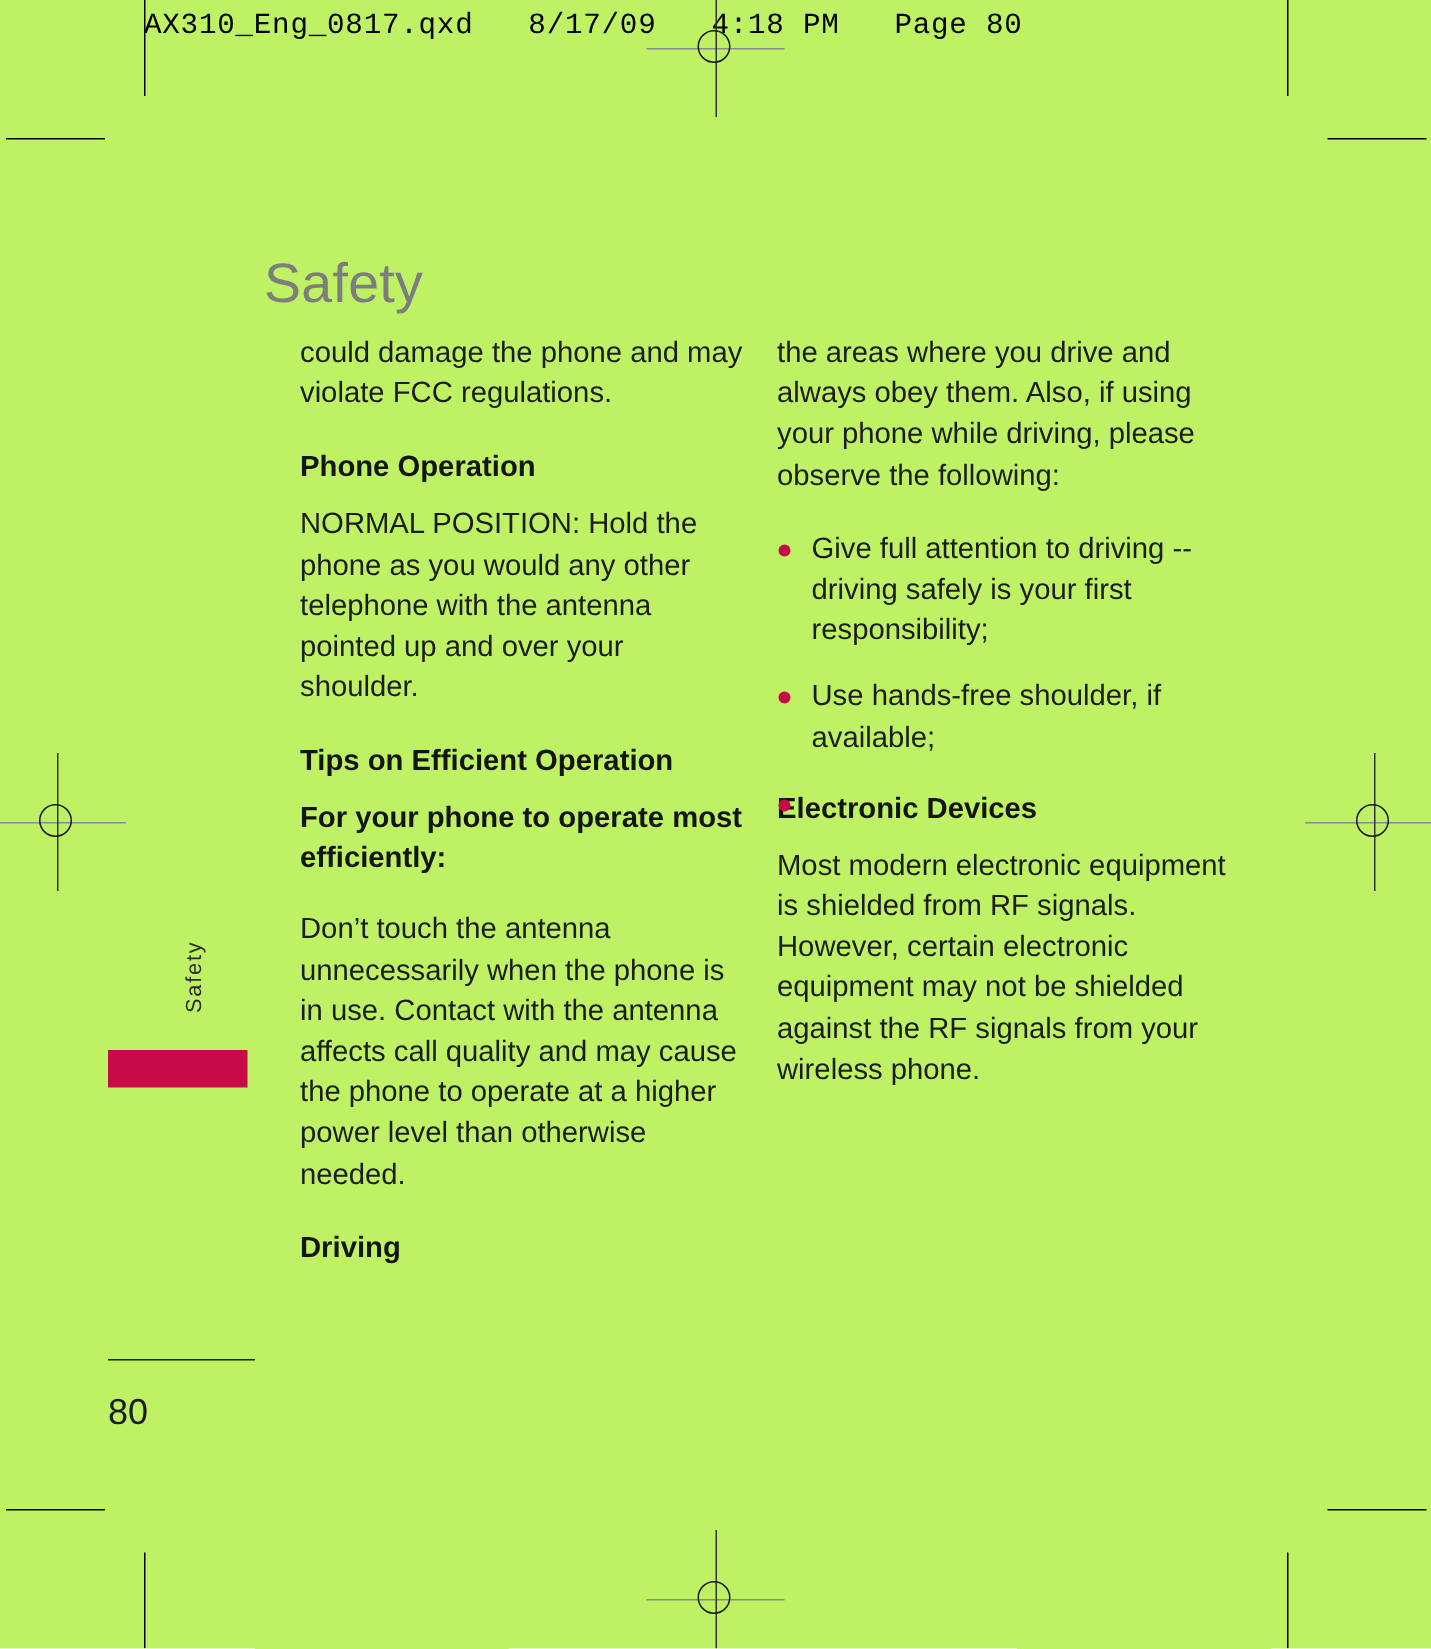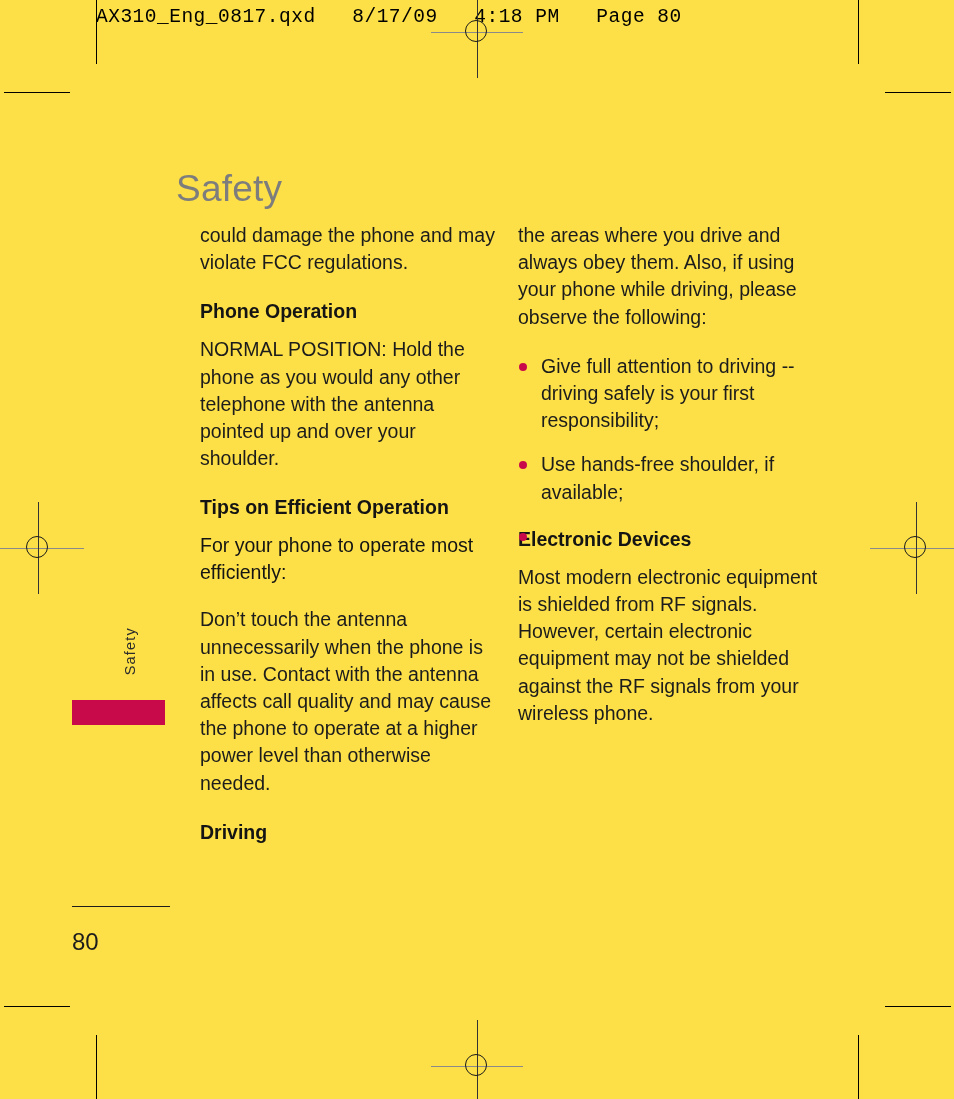--- a/index.html
+++ b/index.html
@@ -4,21 +4,21 @@
 <style>
   html, body {
     margin: 0;
     padding: 0;
     background: #ffffff;
   }
   .page {
     position: relative;
     width: 954px;
     height: 1099px;
-    background: #fde047;
+    background: #bef264;
     overflow: hidden;
     font-family: "Liberation Sans", sans-serif;
   }
 
   
   .print-header {
     position: absolute;
     left: 96px;
     top: 6px;
     font-family: "Liberation Mono", monospace;
@@ -125,21 +125,21 @@
     font-size: 19.5px;
     font-weight: 700;
     line-height: 26px;
     color: #141414;
   }
   h3.sec-head.gap-top { margin-top: 6px; }
 
   .lead-bold {
     margin: 0 0 20px 0;
     font-size: 19.5px;
-    font-weight: 400;
+    font-weight: 700;
     line-height: 27px;
     color: #141414;
   }
 
   ul.bullets {
     list-style: none;
     margin: 0 0 20px 0;
     padding: 0;
   }
   ul.bullets li {

